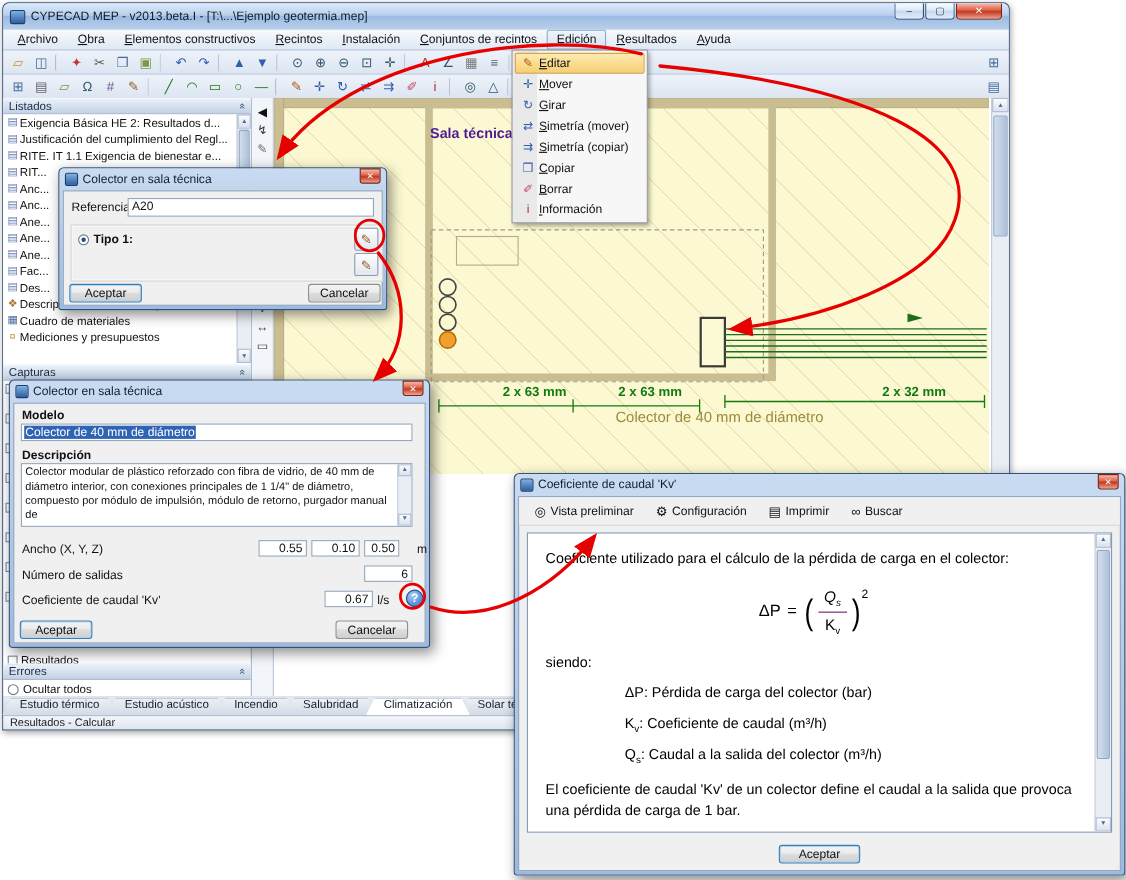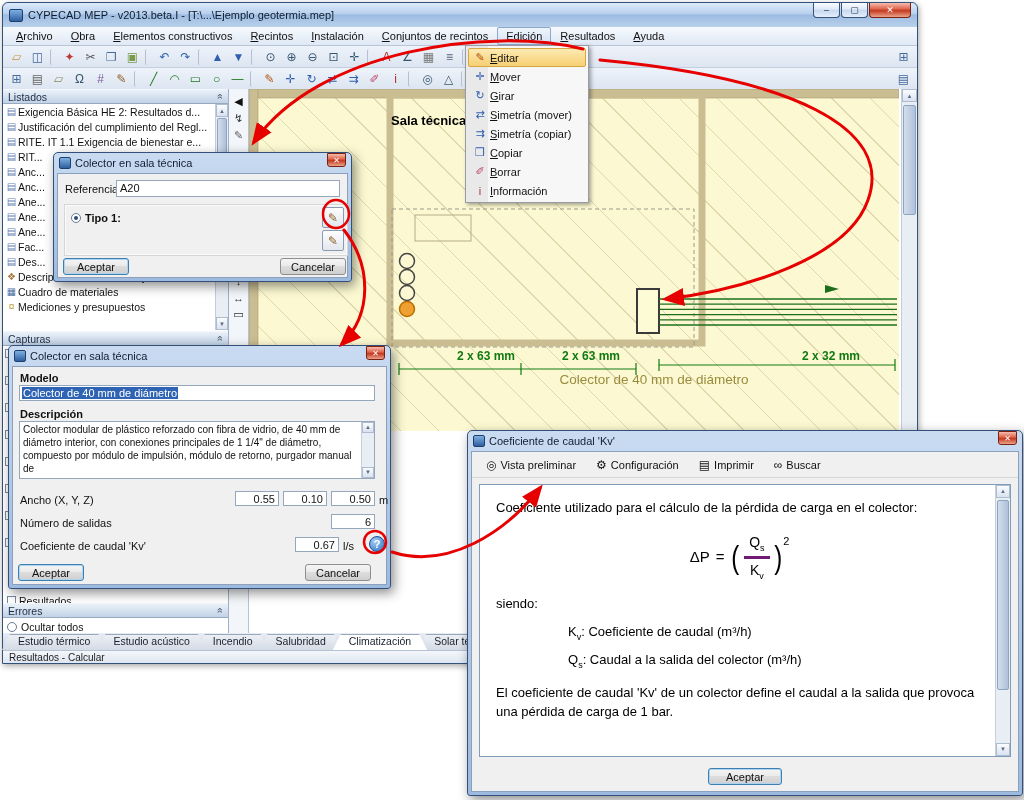--- a/index.html
+++ b/index.html
@@ -64,21 +64,21 @@
   
   #canvas { position:absolute; left:226px; top:86px; right:0; bottom:30px; background:#fff; overflow:hidden; }
   #strip { position:absolute; left:0; top:0; width:20px; bottom:0; background:#f2f5f9;
     border-right:1px solid #b7c3d4; display:flex; flex-direction:column; align-items:center; padding-top:4px; }
   .sic { width:18px; height:17px; display:flex; align-items:center; justify-content:center; font-size:11px; }
   .sic.gap-top { margin-top:128px; }
   #draw { position:absolute; left:20px; top:0; width:650px; bottom:0; background:#fff; }
   #yellow { position:absolute; left:0; top:0; width:650px; height:342px; background:#fcf9d2;
     background-image:repeating-linear-gradient(45deg, transparent 0 26px, rgba(182,168,112,.40) 26px 27px); }
   #plan { position:absolute; left:0; top:0; }
-  .sala-label { position:absolute; left:142px; top:24px; font-size:13px; font-weight:bold; color:#000000; }
+  .sala-label { position:absolute; left:142px; top:24px; font-size:13px; font-weight:bold; color:#4c1d95; }
   .dimlab { position:absolute; top:260px; width:100px; text-align:center; font-size:12px; font-weight:bold; color:#117a11; }
   .colector-label { position:absolute; left:255px; top:283px; width:300px; text-align:center;
     font-size:13.5px; color:#9a8b3c; }
   #vscroll { position:absolute; right:0; top:0; width:16px; bottom:0; background:#e9eef5; border-left:1px solid #c0ccd9; }
   #vscroll .sthumb { top:16px; height:110px; }
 
   
   #tabsrow { position:absolute; left:0; right:0; bottom:13px; height:17px; display:flex; align-items:flex-end;
     background:linear-gradient(#e7edf5,#ccd6e3); padding-left:8px; }
   .tab { height:16px; line-height:15px; padding:0 16px; margin-left:-9px; background:linear-gradient(#eef1f6,#d4dbe5);
@@ -136,21 +136,21 @@
   .d3btn { display:flex; align-items:center; gap:4px; font-size:11px; padding:3px 7px; border:1px solid transparent;
     border-radius:2px; }
   .d3btn .ic { font-size:12px; }
   #d3content { position:absolute; left:7px; top:32px; right:7px; bottom:34px; background:#fff;
     border:1px solid #7f9db9; font-size:13px; line-height:1.45; color:#000; overflow:hidden; }
   #d3inner { position:absolute; left:0; top:0; right:15px; bottom:0; padding:14px 12px 8px 16px; }
   #d3scroll { position:absolute; right:0; top:0; bottom:0; width:15px; background:#e9eef5; border-left:1px solid #c6d0dc; }
   #d3scroll .sthumb { top:15px; height:190px; }
   .formula { display:flex; align-items:center; justify-content:center; font-size:15px; margin:14px 0 12px 0; }
   .frac { display:inline-flex; flex-direction:column; align-items:center; margin:0 3px; font-size:14px; }
-  .frac .num { border-bottom:3px solid #701a75; padding:0 5px 1px 5px; }
+  .frac .num { border-bottom:1px solid #701a75; padding:0 5px 1px 5px;font-style:italic; }
   .frac .den { padding-top:1px; }
   .paren { font-size:32px; font-weight:300; transform:scaleX(.75); color:#000; }
   .expo { font-size:11px; align-self:flex-start; margin-top:2px; }
   .defline { margin:0 0 7px 72px; font-size:13px; }
   sub { font-size:9px; }
 
   
   #annot { position:absolute; left:0; top:0; z-index:90; pointer-events:none; }
   .rl { fill:none; stroke:#e60000; stroke-width:3; stroke-linecap:round; }
   .rc { fill:none; stroke:#e60000; stroke-width:2.5; }
@@ -664,21 +664,21 @@
     <div class="ta" style="left:6px; top:54px; width:356px; height:58px;">
       <div style="position:absolute; left:3px; right:15px; top:1px;">Colector modular de plástico reforzado con fibra de vidrio, de 40 mm de diámetro interior, con conexiones principales de 1 1/4" de diámetro, compuesto por módulo de impulsión, módulo de retorno, purgador manual de</div>
       <div class="ta-scroll">
         <div class="sarrow" style="height:11px;">▲</div>
         <div class="sarrow bot" style="height:11px;">▼</div>
       </div>
     </div>
     <span class="lbl" style="left:7px; top:127px;">Ancho (X, Y, Z)</span>
     <div class="field num" style="left:222px; top:124px; width:44px; height:15px;">0.55</div>
     <div class="field num" style="left:270px; top:124px; width:44px; height:15px;">0.10</div>
-    <div class="field num" style="left:318px; top:124px; width:44px; height:15px;">0.50</div>
+    <div class="field num" style="left:318px; top:124px; width:32px; height:15px;">0.50</div>
     <span class="lbl" style="left:366px; top:127px;">m</span>
     <span class="lbl" style="left:7px; top:150px;">Número de salidas</span>
     <div class="field num" style="left:318px; top:147px; width:44px; height:15px;">6</div>
     <span class="lbl" style="left:7px; top:173px;">Coeficiente de caudal 'Kv'</span>
     <div class="field num" style="left:282px; top:170px; width:44px; height:15px;">0.67</div>
     <span class="lbl" style="left:330px; top:173px;">l/s</span>
     <div class="help-btn" style="left:356px; top:169px;">?</div>
     <div class="btn default" style="left:5px; top:197px; width:66px;">Aceptar</div>
     <div class="btn" style="left:292px; top:197px; width:66px;">Cancelar</div>
   </div>
@@ -720,20 +720,23 @@
           <span class="frac">
             <span class="num"><span>Q</span><sub>s</sub></span>
             <span class="den"><span>K</span><sub>v</sub></span>
           </span>
           <span class="paren">)</span>
           <span class="expo">2</span>
         </div>
         <div style="margin-bottom:10px;">siendo:</div>
         <div>
 
+        <div class="defline">
+            <span>ΔP</span><sub></sub><span>: Pérdida de carga del colector (bar)</span>
+          </div>
             <div class="defline">
             <span>K</span><sub>v</sub><span>: Coeficiente de caudal (m³/h)</span>
           </div>
             <div class="defline">
             <span>Q</span><sub>s</sub><span>: Caudal a la salida del colector (m³/h)</span>
           </div>
           </div>
         <div style="margin-top:12px;">El coeficiente de caudal 'Kv' de un colector define el caudal a la salida que provoca una pérdida de carga de 1 bar.</div>
       </div>
       <div id="d3scroll">

